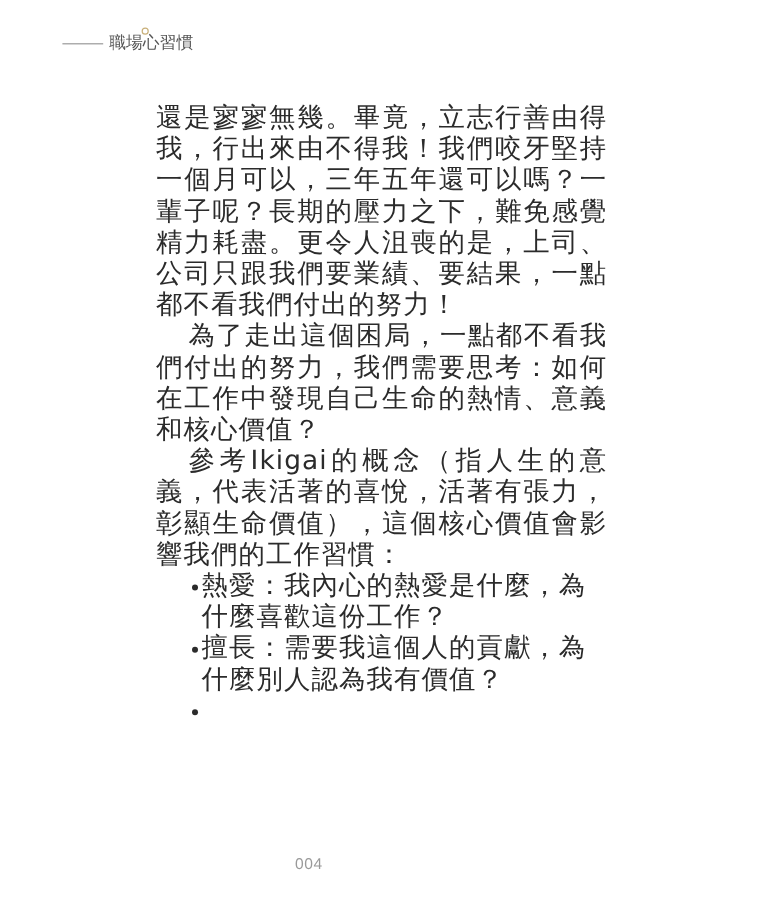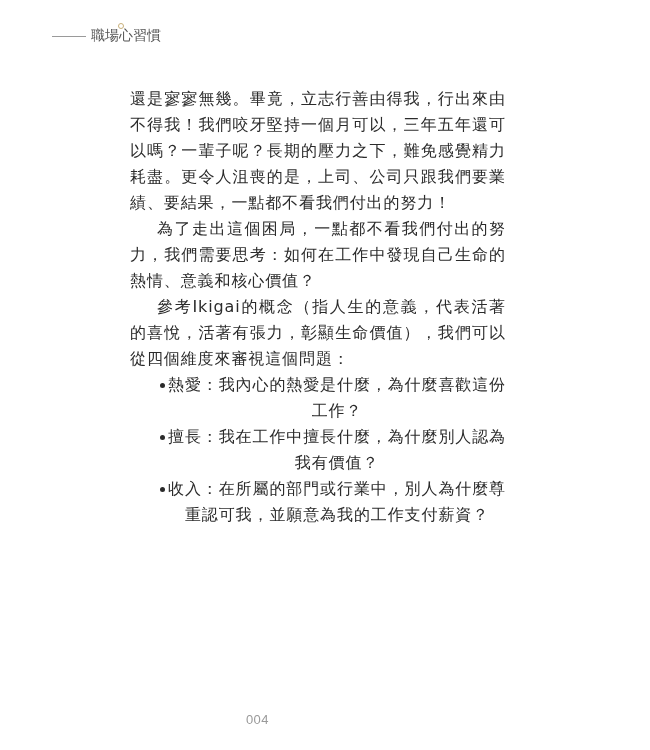--- a/index.html
+++ b/index.html
@@ -43,21 +43,21 @@
       width: 4px;
       height: 4px;
       border: 1px solid #c9b07a;
       border-radius: 50%;
     }
     .body-text {
       position: absolute;
       left: 130px;
       top: 86px;
       width: 376px;
-      font-size: 16px;
+      font-size: 22px;
       line-height: 26px;
       letter-spacing: 0.9px;
       color: #2b2b2b;
     }
     .para {
       margin: 0;
       text-align: justify;
       text-align-last: left;
     }
     .para.indent {
@@ -65,21 +65,20 @@
     }
     .bullets {
       list-style: none;
       margin: 0;
       padding: 0 0 0 38px;
     }
     .bullets li {
       position: relative;
       padding: 0;
       margin: 0;
-      text-align: center;
     }
     .bullets li .bullet-dot {
       position: absolute;
       left: -8px;
       top: 11px;
       width: 5px;
       height: 5px;
       border-radius: 50%;
       background: #2b2b2b;
     }
@@ -102,32 +101,31 @@
   <div class="header-rule"></div>
   <div class="header-title">
     <span>職場心習慣</span>
     <span class="heart-mark"></span>
   </div>
 </div>
 
 <div class="body-text">
   <p class="para">還是寥寥無幾。畢竟，立志行善由得我，行出來由不得我！我們咬牙堅持一個月可以，三年五年還可以嗎？一輩子呢？長期的壓力之下，難免感覺精力耗盡。更令人沮喪的是，上司、公司只跟我們要業績、要結果，一點都不看我們付出的努力！</p>
   <p class="para indent">為了走出這個困局，一點都不看我們付出的努力，我們需要思考：如何在工作中發現自己生命的熱情、意義和核心價值？</p>
-  <p class="para indent">參考Ikigai的概念（指人生的意義，代表活著的喜悅，活著有張力，彰顯生命價值），我們可以從四個維度來審視這個問題：</p>
+  <p class="para indent">參考Ikigai的概念（指人生的意義，代表活著的喜悅，活著有張力，彰顯生命價值），這個核心價值會影響我們的工作習慣：</p>
 
   <ul class="bullets">
     <li>
       <span class="bullet-dot"></span>
       <span>熱愛：我內心的熱愛是什麼，為什麼喜歡這份工作？</span>
     </li>
     <li>
       <span class="bullet-dot"></span>
-      <span>擅長：我在工作中擅長什麼，為什麼別人認為我有價值？</span>
+      <span>擅長：需要我這個人的貢獻，為什麼別人認為我有價值？</span>
     </li>
     <li>
       <span class="bullet-dot"></span>
-      <span>收入：在所屬的部門或行業中，別人為什麼尊重認可我，並願意為我的工作支付薪資？</span>
     </li>
   </ul>
 
 </div>
 
 <div class="page-number">004</div>
 
 </body></html>

